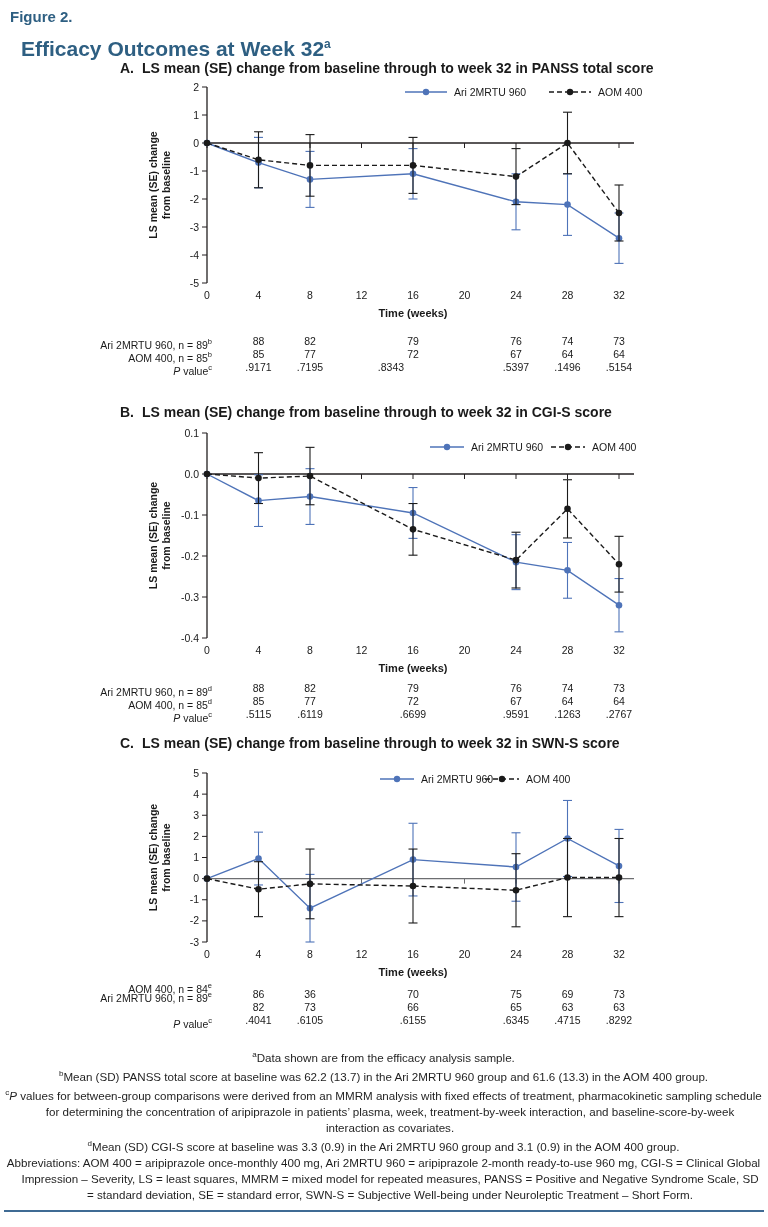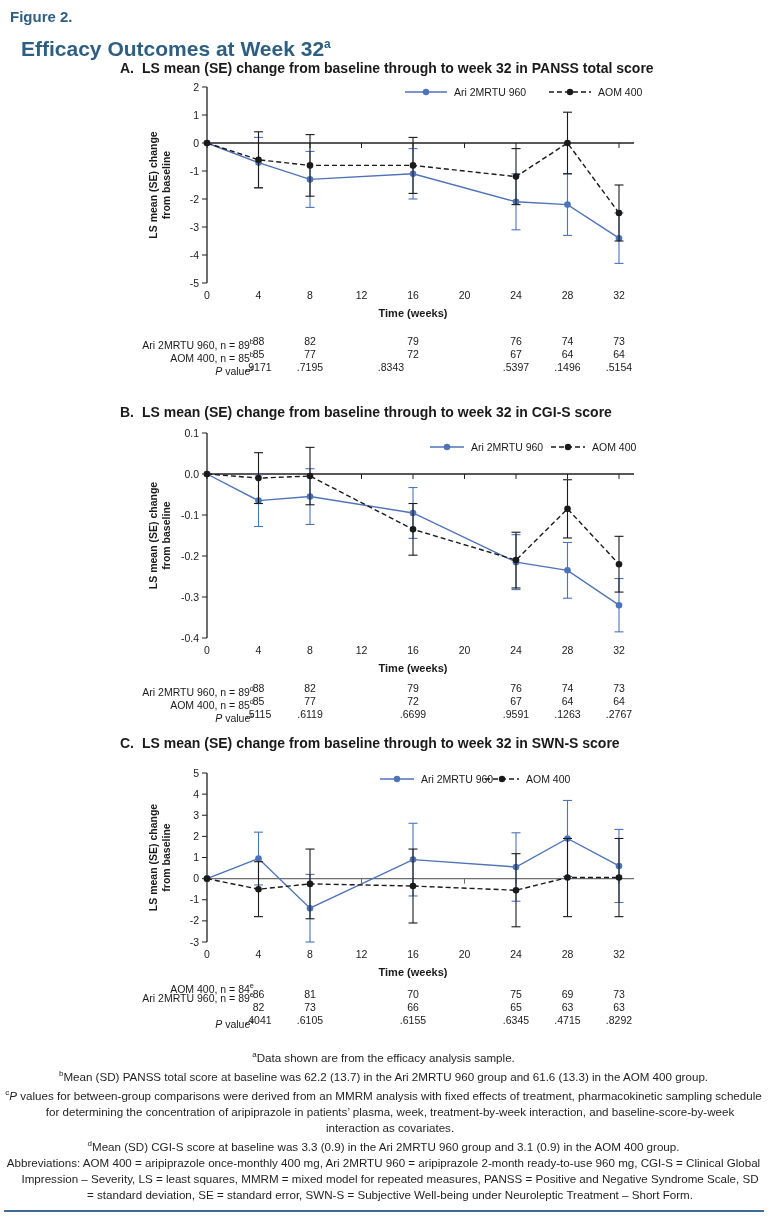--- a/index.html
+++ b/index.html
@@ -18,21 +18,21 @@
   .fig-title sup{font-size:12px;}
   .panel-title{
     position:absolute; left:120px; font-size:14px; font-weight:bold; color:#1a1a1a;
     white-space:nowrap;
   }
   .panel-title .pfx{margin-right:8px;}
   #charts-svg{position:absolute; left:0; top:0;}
   #charts-svg text{font-family:"Liberation Sans", sans-serif; fill:#1a1a1a;}
   .tlabel{
     position:absolute; left:0; width:212px; text-align:right;
-    font-size:10.5px; line-height:13px; white-space:nowrap;padding-left:42px;
+    font-size:10.5px; line-height:13px; white-space:nowrap;
   }
   .tcell{
     position:absolute; width:48px; text-align:center;
     font-size:10.5px; line-height:13px;
   }
   .tlabel sup{font-size:7.5px;}
   .footnotes{
     position:absolute; left:5px; top:1047px; width:757px;
     font-size:11.6px; line-height:16.1px; color:#1f1f1f;text-align:center;
   }
@@ -426,21 +426,21 @@
         <div class="tcell" style="top: 708px; left: 234.5px;">.5115</div>
         <div class="tcell" style="top: 708px; left: 286px;">.6119</div>
         <div class="tcell" style="top: 708px; left: 389px;">.6699</div>
         <div class="tcell" style="top: 708px; left: 492px;">.9591</div>
         <div class="tcell" style="top: 708px; left: 543.5px;">.1263</div>
         <div class="tcell" style="top: 708px; left: 595px;">.2767</div>
       </div>
       <div>
         <div class="tlabel" style="top: 988px;">Ari 2MRTU 960, n = 89<sup>e</sup></div>
         <div class="tcell" style="top: 988px; left: 234.5px;">86</div>
-        <div class="tcell" style="top: 988px; left: 286px;">81</div>
+        <div class="tcell" style="top: 988px; left: 286px;">36</div>
         <div class="tcell" style="top: 988px; left: 389px;">70</div>
         <div class="tcell" style="top: 988px; left: 492px;">75</div>
         <div class="tcell" style="top: 988px; left: 543.5px;">69</div>
         <div class="tcell" style="top: 988px; left: 595px;">73</div>
         <div class="tlabel" style="top: 979px;">AOM 400, n = 84<sup>e</sup></div>
         <div class="tcell" style="top: 1001px; left: 234.5px;">82</div>
         <div class="tcell" style="top: 1001px; left: 286px;">73</div>
         <div class="tcell" style="top: 1001px; left: 389px;">66</div>
         <div class="tcell" style="top: 1001px; left: 492px;">65</div>
         <div class="tcell" style="top: 1001px; left: 543.5px;">63</div>

